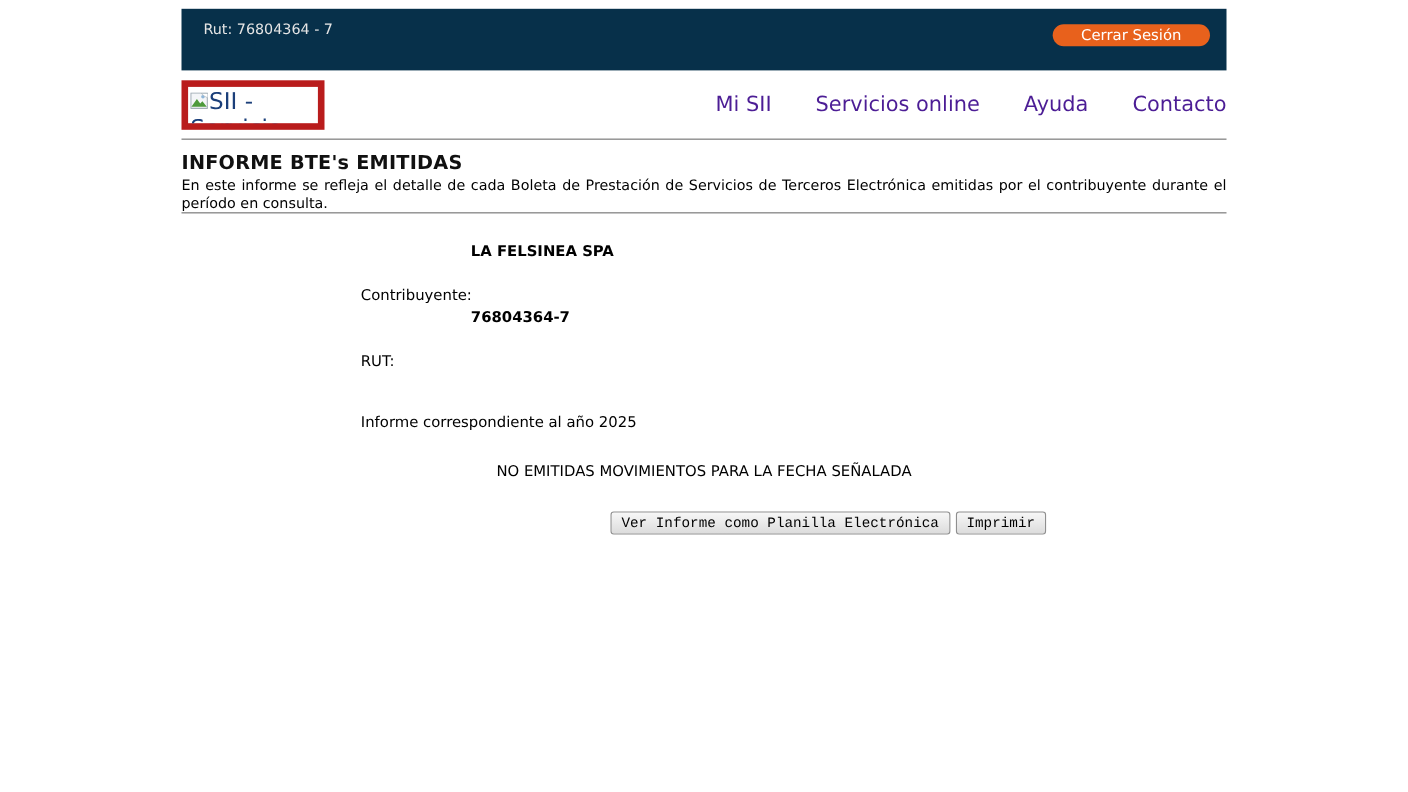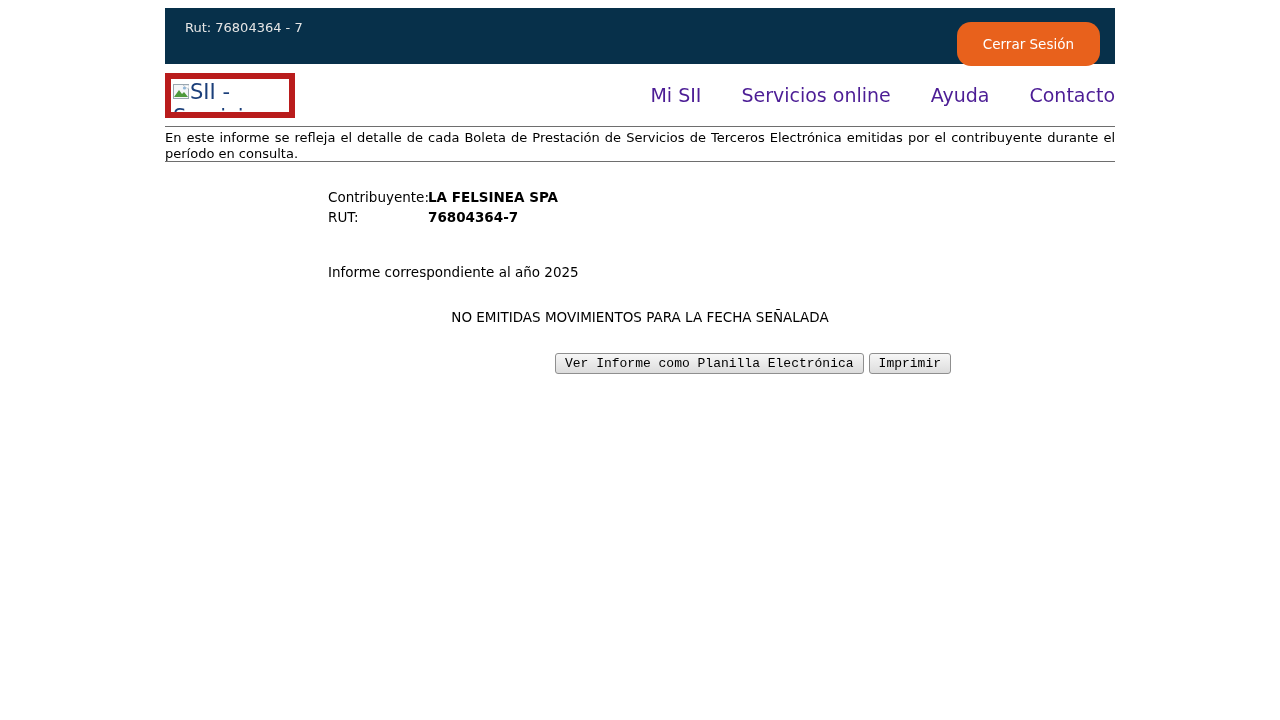--- a/index.html
+++ b/index.html
@@ -17,21 +17,21 @@
     height: 56px;
     background: #07304a;
     position: relative;
   }
   .rut-text {
     position: absolute; left: 20px; top: 12px;
     color: #e5e5e5; font-size: 13px;
   }
   .logout-btn {
     position: absolute; right: 15px; top: 14px;
-    height: 44px; padding: 0 26px;
+    height: 20px; padding: 0 26px;
     background: #e8611c; color: #ffffff;
     border: none; border-radius: 14px;
     font-size: 13.5px; font-family: inherit;
     cursor: pointer;
   }
 
   
   .header-row {
     height: 62px;
     display: flex; align-items: center; justify-content: space-between;
@@ -65,21 +65,21 @@
   }
   .page-desc {
     margin-top: 3px;
     font-size: 13px; line-height: 15.5px;
     text-align: justify;
   }
   .rule-2 { margin-top: 23px; }
 
   .info-block { margin-left: 163px; margin-top: 25px; font-size: 13.5px; }
   .info-row { display: flex; line-height: 20px; }
-  .info-label { width: 100px; }
+  .info-label { width: 100px; margin-top: 40px; }
   .info-value { font-weight: bold; }
   .period-line { margin-top: 37px; font-size: 13.5px; }
 
   .no-data {
     margin-top: 29px;
     text-align: center;
     font-size: 13.5px;
   }
 
   .button-row {
@@ -120,20 +120,21 @@
     <div class="nav">
       <a class="nav-link">Mi SII</a>
       <a class="nav-link">Servicios online</a>
       <a class="nav-link">Ayuda</a>
       <a class="nav-link">Contacto</a>
     </div>
   </div>
 
   <hr class="rule">
 
+  <h1 class="page-title">INFORME BTE's EMITIDAS</h1>
   <p class="page-desc">En este informe se refleja el detalle de cada Boleta de Prestación de Servicios de Terceros Electrónica emitidas por el contribuyente durante el período en consulta.</p>
 
   <hr class="rule rule-2">
 
   <div class="info-block">
     <div class="info-row">
       <span class="info-label">Contribuyente:</span>
       <span class="info-value">LA FELSINEA SPA</span>
     </div>
     <div class="info-row">

